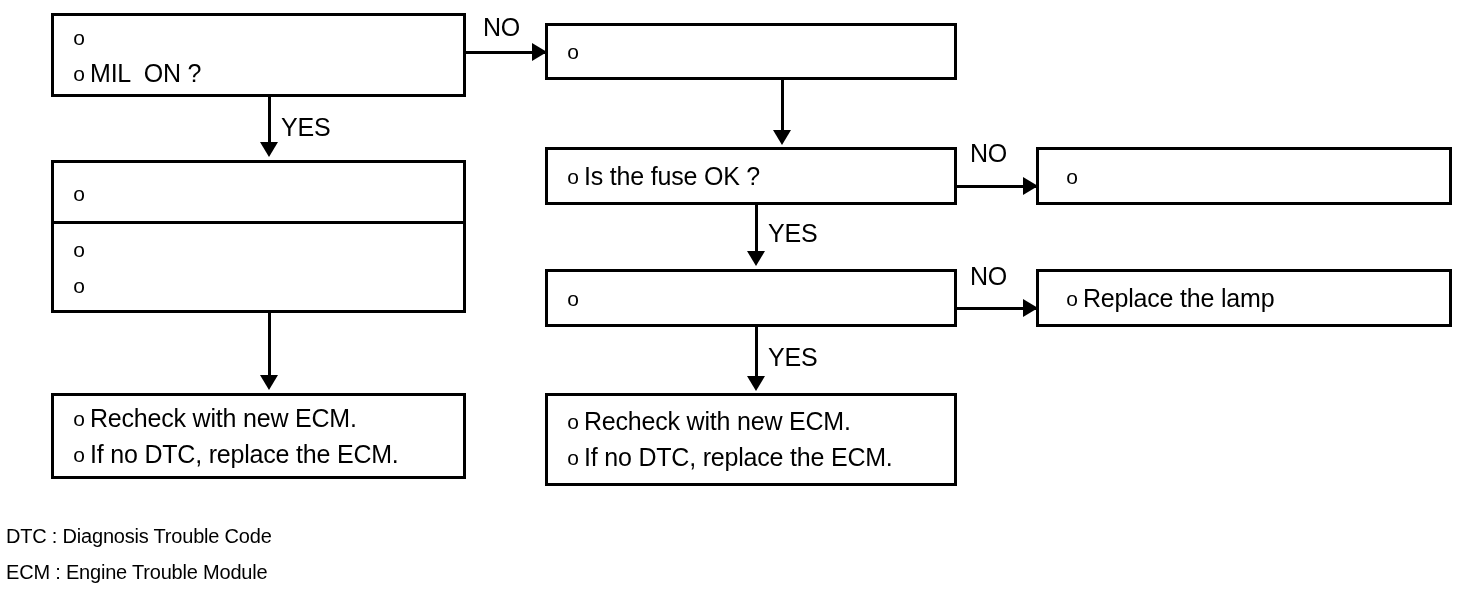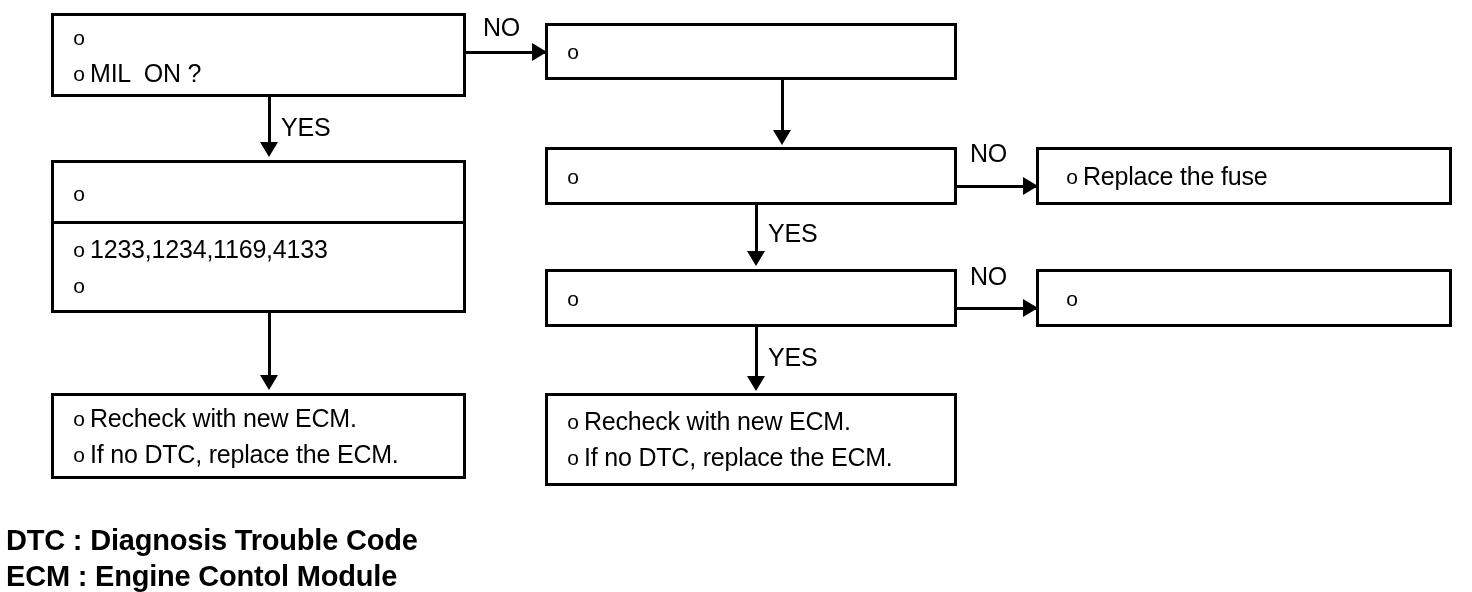--- a/index.html
+++ b/index.html
@@ -87,25 +87,24 @@
   }
   .edge-label {
     position: absolute;
     font-size: 25px;
     line-height: 1;
     white-space: pre;
     letter-spacing: -0.2px;
   }
   .legend-line {
     position: absolute;
-    font-size: 29px;
+    font-size: 20px;
     line-height: 1;
     white-space: pre;
     letter-spacing: -0.2px;
-    font-weight: bold;
   }
 </style>
 </head>
 <body>
 
 <div id="canvas">
 
   <div class="box" style="left:51px; top:13px; width:415px; height:84px;">
     <div class="box-inner">
       <div class="box-row">
@@ -121,21 +120,20 @@
   <div class="box" style="left:51px; top:160px; width:415px; height:153px;">
     <div style="position:absolute; left:0; top:0; right:0; height:61px; display:flex; align-items:center; padding-left:14px; box-sizing:border-box;">
       <div class="box-row">
         <span class="bullet">o</span>
       </div>
     </div>
     <div class="divider" style="top:58px;"></div>
     <div style="position:absolute; left:0; top:61px; right:0; bottom:0; display:flex; flex-direction:column; justify-content:center; padding-left:14px; box-sizing:border-box;">
       <div class="box-row">
         <span class="bullet">o</span>
-        <span class="row-text">1233,1234,1169,4133</span>
       </div>
       <div class="box-row">
         <span class="bullet">o</span>
       </div>
     </div>
   </div>
 
   <div class="box" style="left:51px; top:393px; width:415px; height:86px;">
     <div class="box-inner">
       <div class="box-row">
@@ -154,20 +152,21 @@
       <div class="box-row">
         <span class="bullet">o</span>
       </div>
     </div>
   </div>
 
   <div class="box" style="left:545px; top:147px; width:412px; height:58px;">
     <div class="box-inner">
       <div class="box-row">
         <span class="bullet">o</span>
+        <span class="row-text">Is the fuse OK ?</span>
       </div>
     </div>
   </div>
 
   <div class="box" style="left:545px; top:269px; width:412px; height:58px;">
     <div class="box-inner">
       <div class="box-row">
         <span class="bullet">o</span>
       </div>
     </div>
@@ -183,29 +182,29 @@
         <span class="bullet">o</span>
         <span class="row-text">If no DTC, replace the ECM.</span>
       </div>
     </div>
   </div>
 
   <div class="box" style="left:1036px; top:147px; width:416px; height:58px;">
     <div class="box-inner" style="padding-left:22px;">
       <div class="box-row">
         <span class="bullet">o</span>
-        <span class="row-text">Replace the fuse</span>
       </div>
     </div>
   </div>
 
   <div class="box" style="left:1036px; top:269px; width:416px; height:58px;">
     <div class="box-inner" style="padding-left:22px;">
       <div class="box-row">
         <span class="bullet">o</span>
+        <span class="row-text">Replace the lamp</span>
       </div>
     </div>
   </div>
 
   <div class="hline" style="left:466px; top:51px; width:82px;"></div>
   <div class="arrow-right" style="left:532px; top:43px;"></div>
   <div class="edge-label" style="left:483px; top:15px;">NO</div>
 
   <div class="vline" style="left:268px; top:97px; height:48px;"></div>
   <div class="arrow-down" style="left:260px; top:142px;"></div>
@@ -227,15 +226,15 @@
 
   <div class="hline" style="left:957px; top:307px; width:82px;"></div>
   <div class="arrow-right" style="left:1023px; top:299px;"></div>
   <div class="edge-label" style="left:970px; top:264px;">NO</div>
 
   <div class="vline" style="left:755px; top:327px; height:50px;"></div>
   <div class="arrow-down" style="left:747px; top:376px;"></div>
   <div class="edge-label" style="left:768px; top:345px;">YES</div>
 
   <div class="legend-line" style="left:6px; top:526px;">DTC : Diagnosis Trouble Code</div>
-  <div class="legend-line" style="left:6px; top:562px;">ECM : Engine Contol Module</div>
+  <div class="legend-line" style="left:6px; top:562px;">ECM : Engine Trouble Module</div>
 
 </div>
 
 </body></html>

